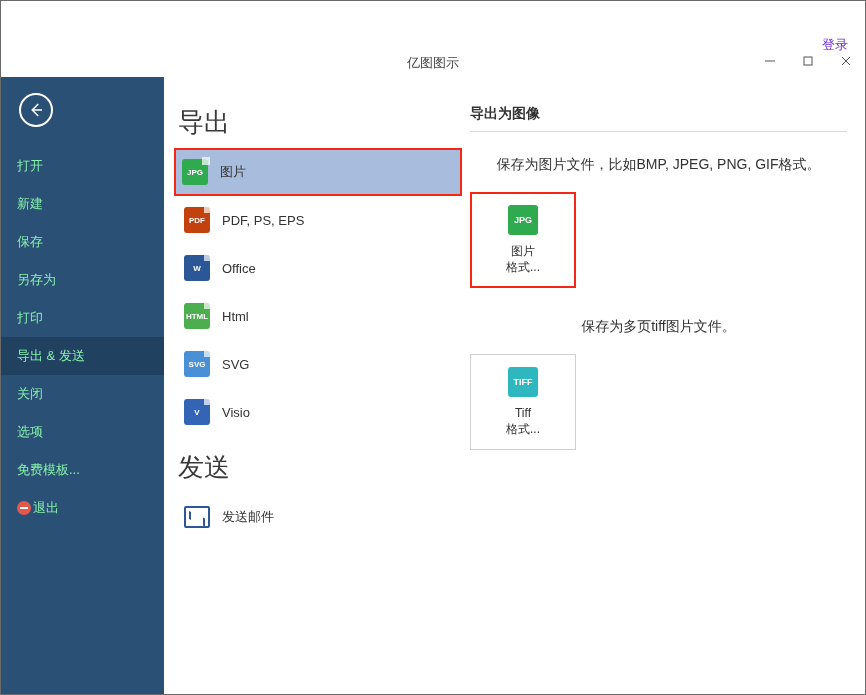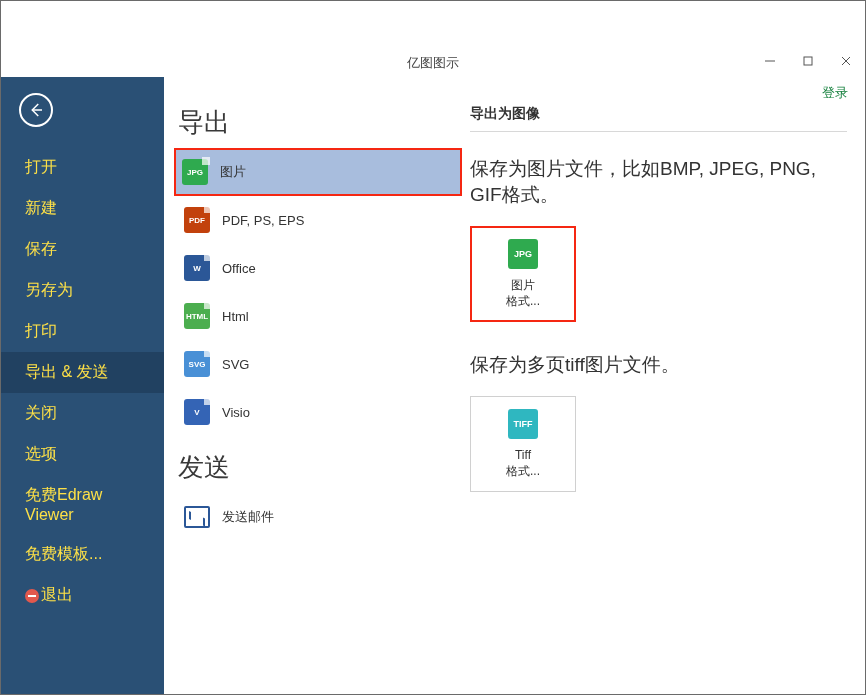--- a/index.html
+++ b/index.html
@@ -22,42 +22,42 @@
   .titlebar .title { font-size: 13px; color: #444; }
   .win-btns { position: absolute; right: 0; top: 0; display: flex; }
   .win-btn {
     width: 38px; height: 24px;
     display: flex; align-items: center; justify-content: center;
     color: #555; cursor: default;
   }
   .win-btn svg { width: 10px; height: 10px; }
   .login-link {
     position: absolute; right: 18px; top: 36px;
-    color: #15803d; font-size: 13px; cursor: pointer; margin-top: 48px;
+    color: #6d28d9; font-size: 13px; cursor: pointer;
   }
   
   .layout { display: flex; height: calc(100% - 28px); }
   .sidebar {
     width: 163px;
     background: #2a5075;
     color: #fff;
     padding-top: 12px;
   }
   .back-circle {
     width: 34px; height: 34px;
     border: 2px solid #fff; border-radius: 50%;
     display: flex; align-items: center; justify-content: center;
     margin: 4px 0 20px 18px;
     cursor: pointer;
   }
   .back-circle svg { width: 18px; height: 18px; fill: #fff; }
   .side-item {
-    padding: 10px 24px;
-    font-size: 16px;
-    color: #fde047;
+    padding: 10px 16px;
+    font-size: 13px;
+    color: #86efac;
     cursor: pointer;
   }
   .side-item.active { background: #214161; }
   .side-item.exit { display: flex; align-items: center; gap: 2px; }
   .exit-icon {
     width: 14px; height: 14px; border-radius: 50%;
     background: #e2584d; position: relative;
   }
   .exit-icon::after {
     content: ""; position: absolute; left: 3px; top: 6px;
@@ -100,21 +100,21 @@
   .right {
     flex: 1;
     padding: 28px 18px 0 6px;
   }
   .right-title {
     font-size: 14px; font-weight: bold; color: #333;
     padding-bottom: 8px;
     border-bottom: 1px solid #d8d8d8;
     margin-bottom: 24px;
   }
-  .right-desc { font-size: 19px; color: #333; margin-bottom: 18px; }
+  .right-desc { font-size: 14px; color: #333; margin-bottom: 18px; text-align: center; }
   .format-tile {
     width: 106px; height: 96px;
     border: 1px solid #d0d0d0;
     display: flex; flex-direction: column;
     align-items: center; justify-content: center;
     gap: 8px; cursor: pointer;
     margin-bottom: 30px;
     text-align: center;
   }
   .format-tile.highlight { border: 2px solid #f52712; }
@@ -181,21 +181,20 @@
     </div>
     <div id="sidebar-items">
         <div class="side-item"><span>打开</span></div>
         <div class="side-item"><span>新建</span></div>
         <div class="side-item"><span>保存</span></div>
         <div class="side-item"><span>另存为</span></div>
         <div class="side-item"><span>打印</span></div>
         <div class="side-item active"><span>导出 &amp; 发送</span></div>
         <div class="side-item"><span>关闭</span></div>
         <div class="side-item"><span>选项</span></div>
-        <div class="side-item"><span>免费Edraw Viewer</span></div>
         <div class="side-item"><span>免费模板...</span></div>
         <div class="side-item exit">
           <span class="exit-icon"></span>
           <span>退出</span>
         </div>
       </div>
   </div>
 
   <div class="middle">
     <div class="section-title">导出</div>

